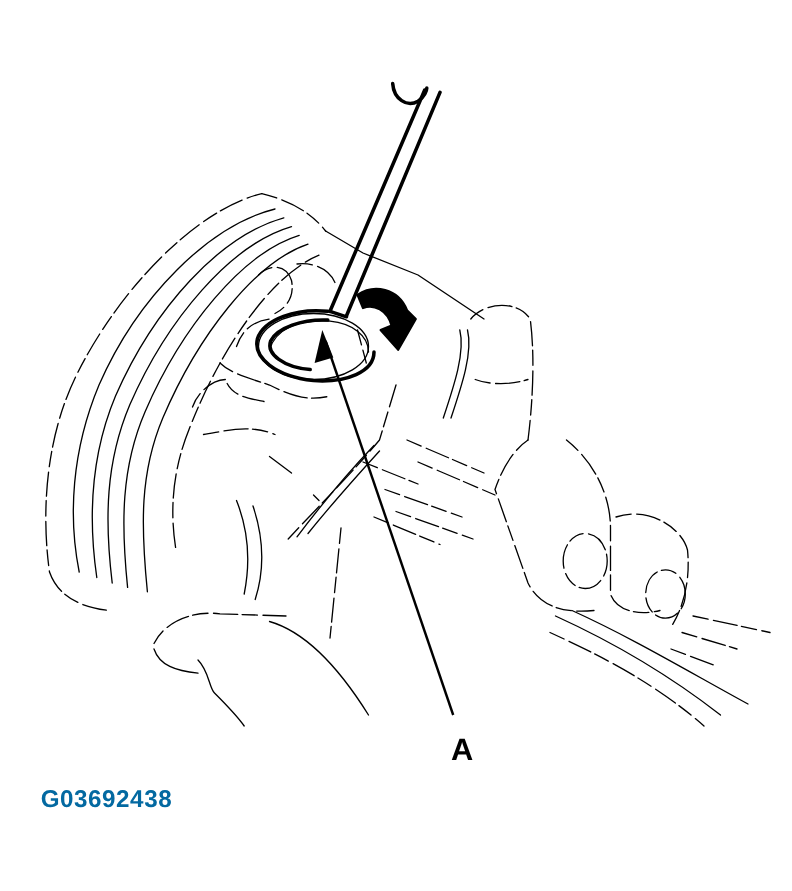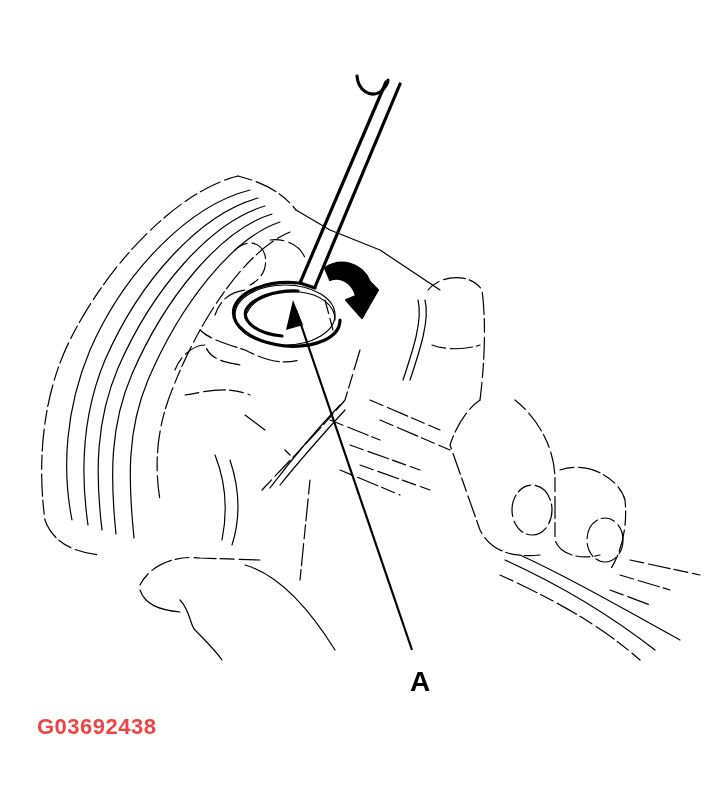--- a/index.html
+++ b/index.html
@@ -8,21 +8,21 @@
     #figure { position: absolute; left: 0; top: 0; width: 720px; height: 810px; }
     .thin { fill: none; stroke: #000; stroke-width: 1.2; stroke-linecap: round; stroke-linejoin: round; }
     .dash { fill: none; stroke: #000; stroke-width: 1.2; stroke-dasharray: 14 5 22 4; stroke-linecap: round; }
     .thick { fill: none; stroke: #000; stroke-width: 3.2; stroke-linecap: round; stroke-linejoin: round; }
     .leader { fill: none; stroke: #000; stroke-width: 2.2; }
     .callout {
       position: absolute; font-weight: bold; font-size: 28px; color: #000;
       line-height: 1;
     }
     .fig-id {
-      position: absolute; font-weight: bold; font-size: 22px; color: #ef4444;
+      position: absolute; font-weight: bold; font-size: 22px; color: #0369a1;
       letter-spacing: 0.5px; line-height: 1;
     }
   </style>
 </head>
 <body>
 
 <svg id="figure" viewBox="0 0 720 810" xmlns="http://www.w3.org/2000/svg">
 
   <g>
 

